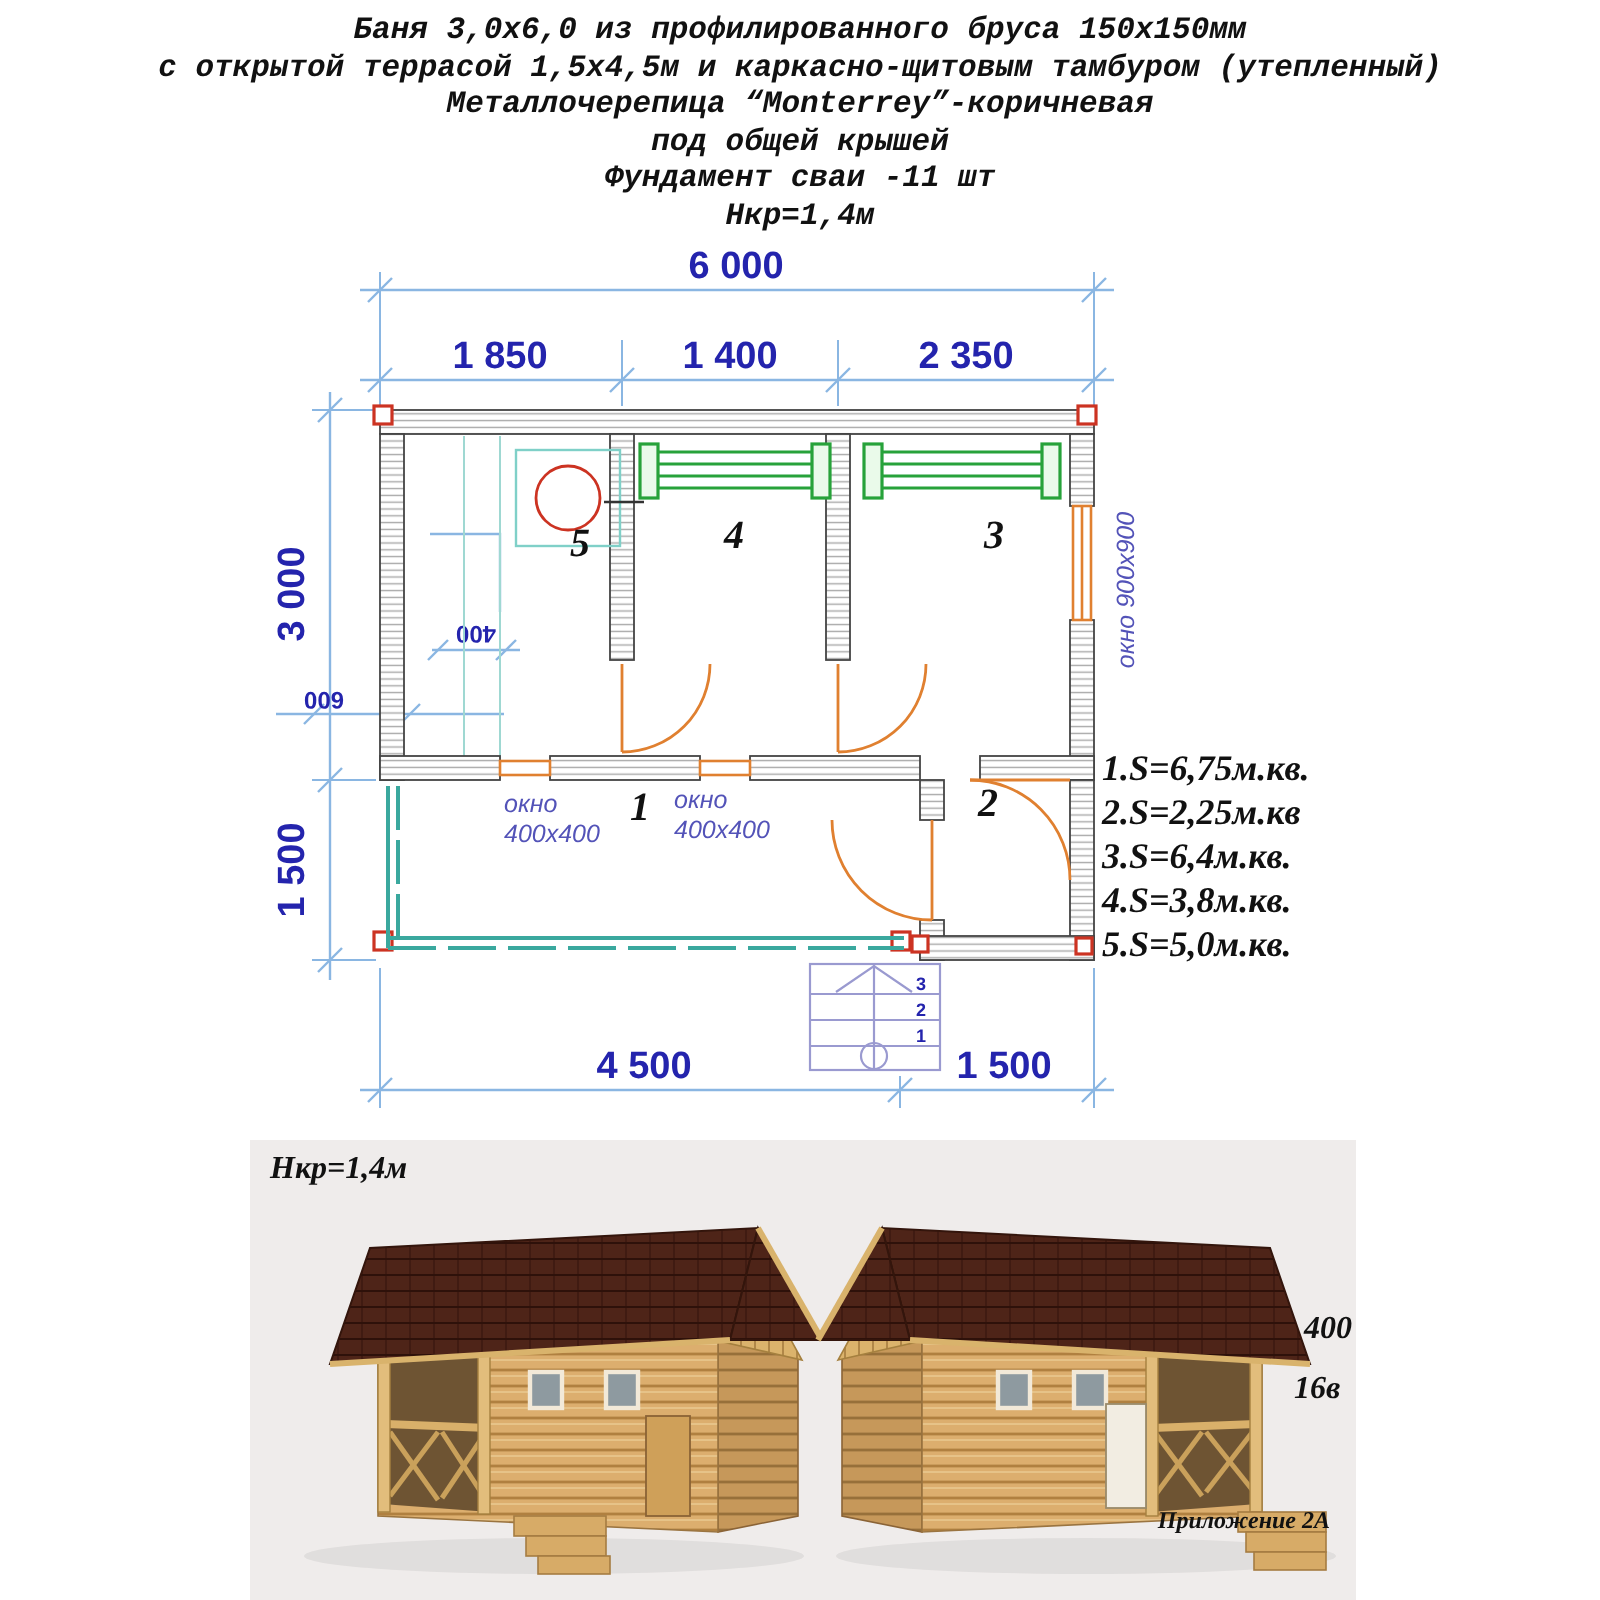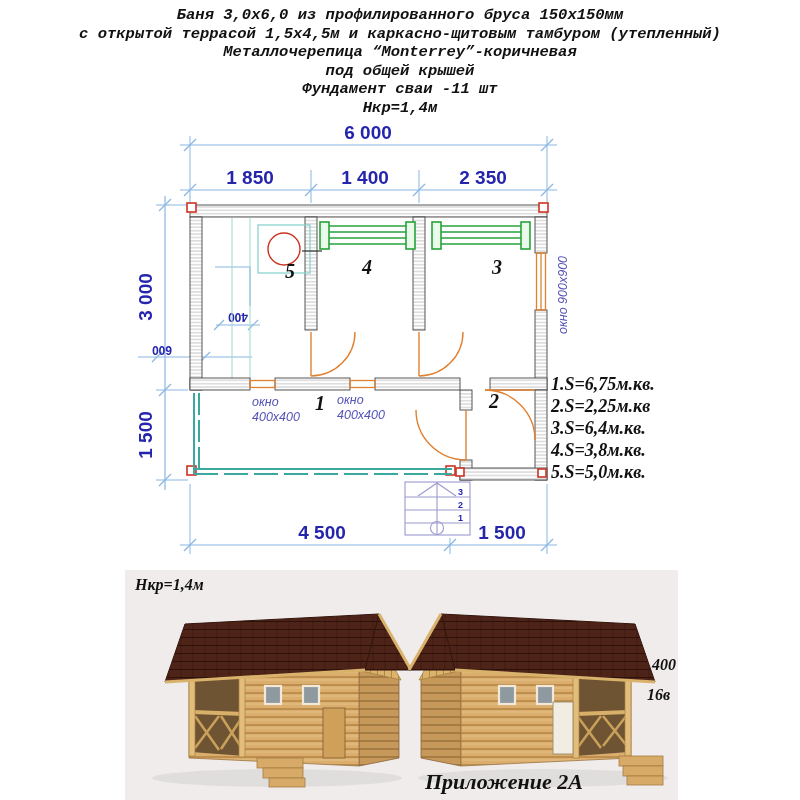--- a/index.html
+++ b/index.html
@@ -10,21 +10,21 @@
           font-weight:bold;font-style:italic;font-size:15.5px;line-height:18.5px;color:#111;font-family:Liberation Mono, monospace;}
   
   #plan-wrap{position:absolute;left:130px;top:110px;width:560px;height:460px;}
   
   #band{position:absolute;left:125px;top:570px;width:553px;height:230px;background:#efeceb;}
   .cap{position:absolute;font-weight:bold;font-style:italic;color:#111;}
   #cap-left{left:10px;top:6px;font-size:16px;}
   #cap-right{left:348px;top:11px;font-size:15px;}
   #cap-400{left:527px;top:86px;font-size:16px;}
   #cap-16v{left:522px;top:116px;font-size:16px;}
-  #cap-footer{left:300px;top:199px;width:240px;text-align:left;font-size:22px;}
+  #cap-footer{left:300px;top:183px;width:240px;text-align:right;font-size:12px;}
   svg text{font-family:"Liberation Sans",sans-serif;}
   text.dim{fill:#2424ad;font-weight:bold;font-size:19px;}
   text.dimsmall{fill:#2424ad;font-weight:bold;font-size:12px;}
   text.room{fill:#111;font-family:"Liberation Serif",serif;font-style:italic;font-weight:bold;font-size:20px;}
   text.win{fill:#5353b8;font-style:italic;font-size:12.5px;}
   text.area{fill:#111;font-family:"Liberation Serif",serif;font-style:italic;font-weight:bold;font-size:18px;}
   text.stairnum{fill:#2424ad;font-weight:bold;font-size:9px;}
 </style>
 </head>
 <body>

